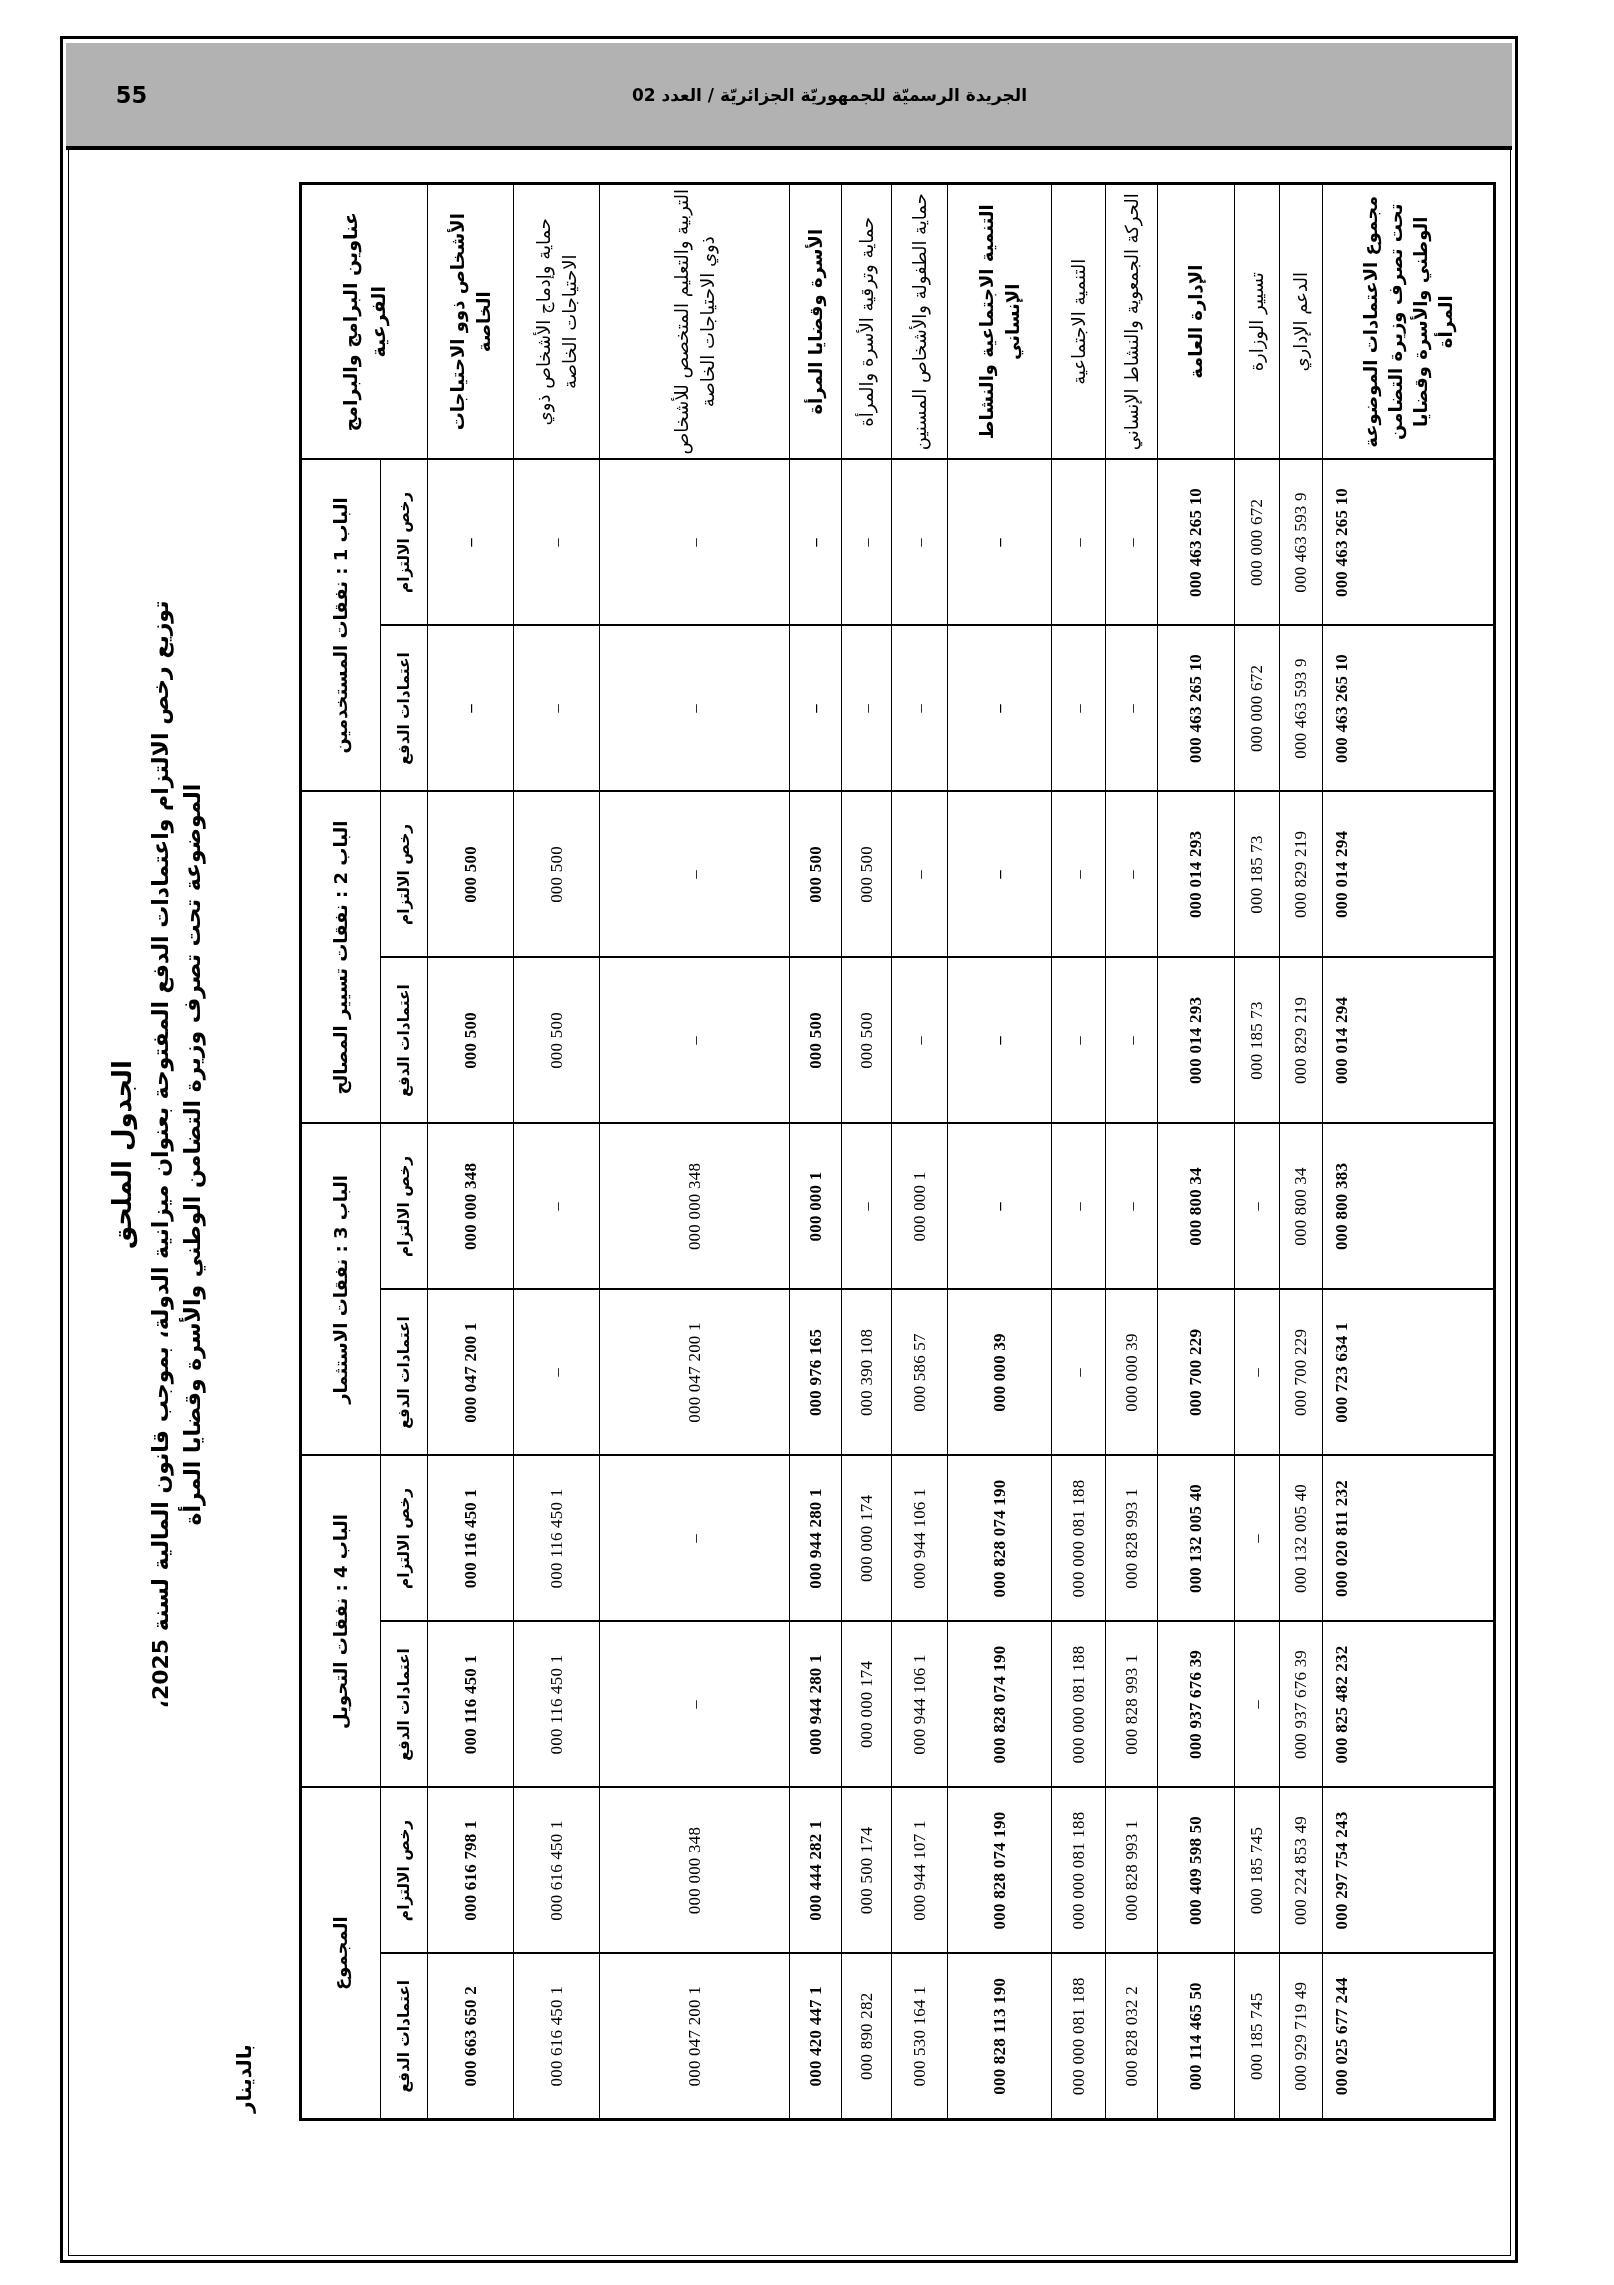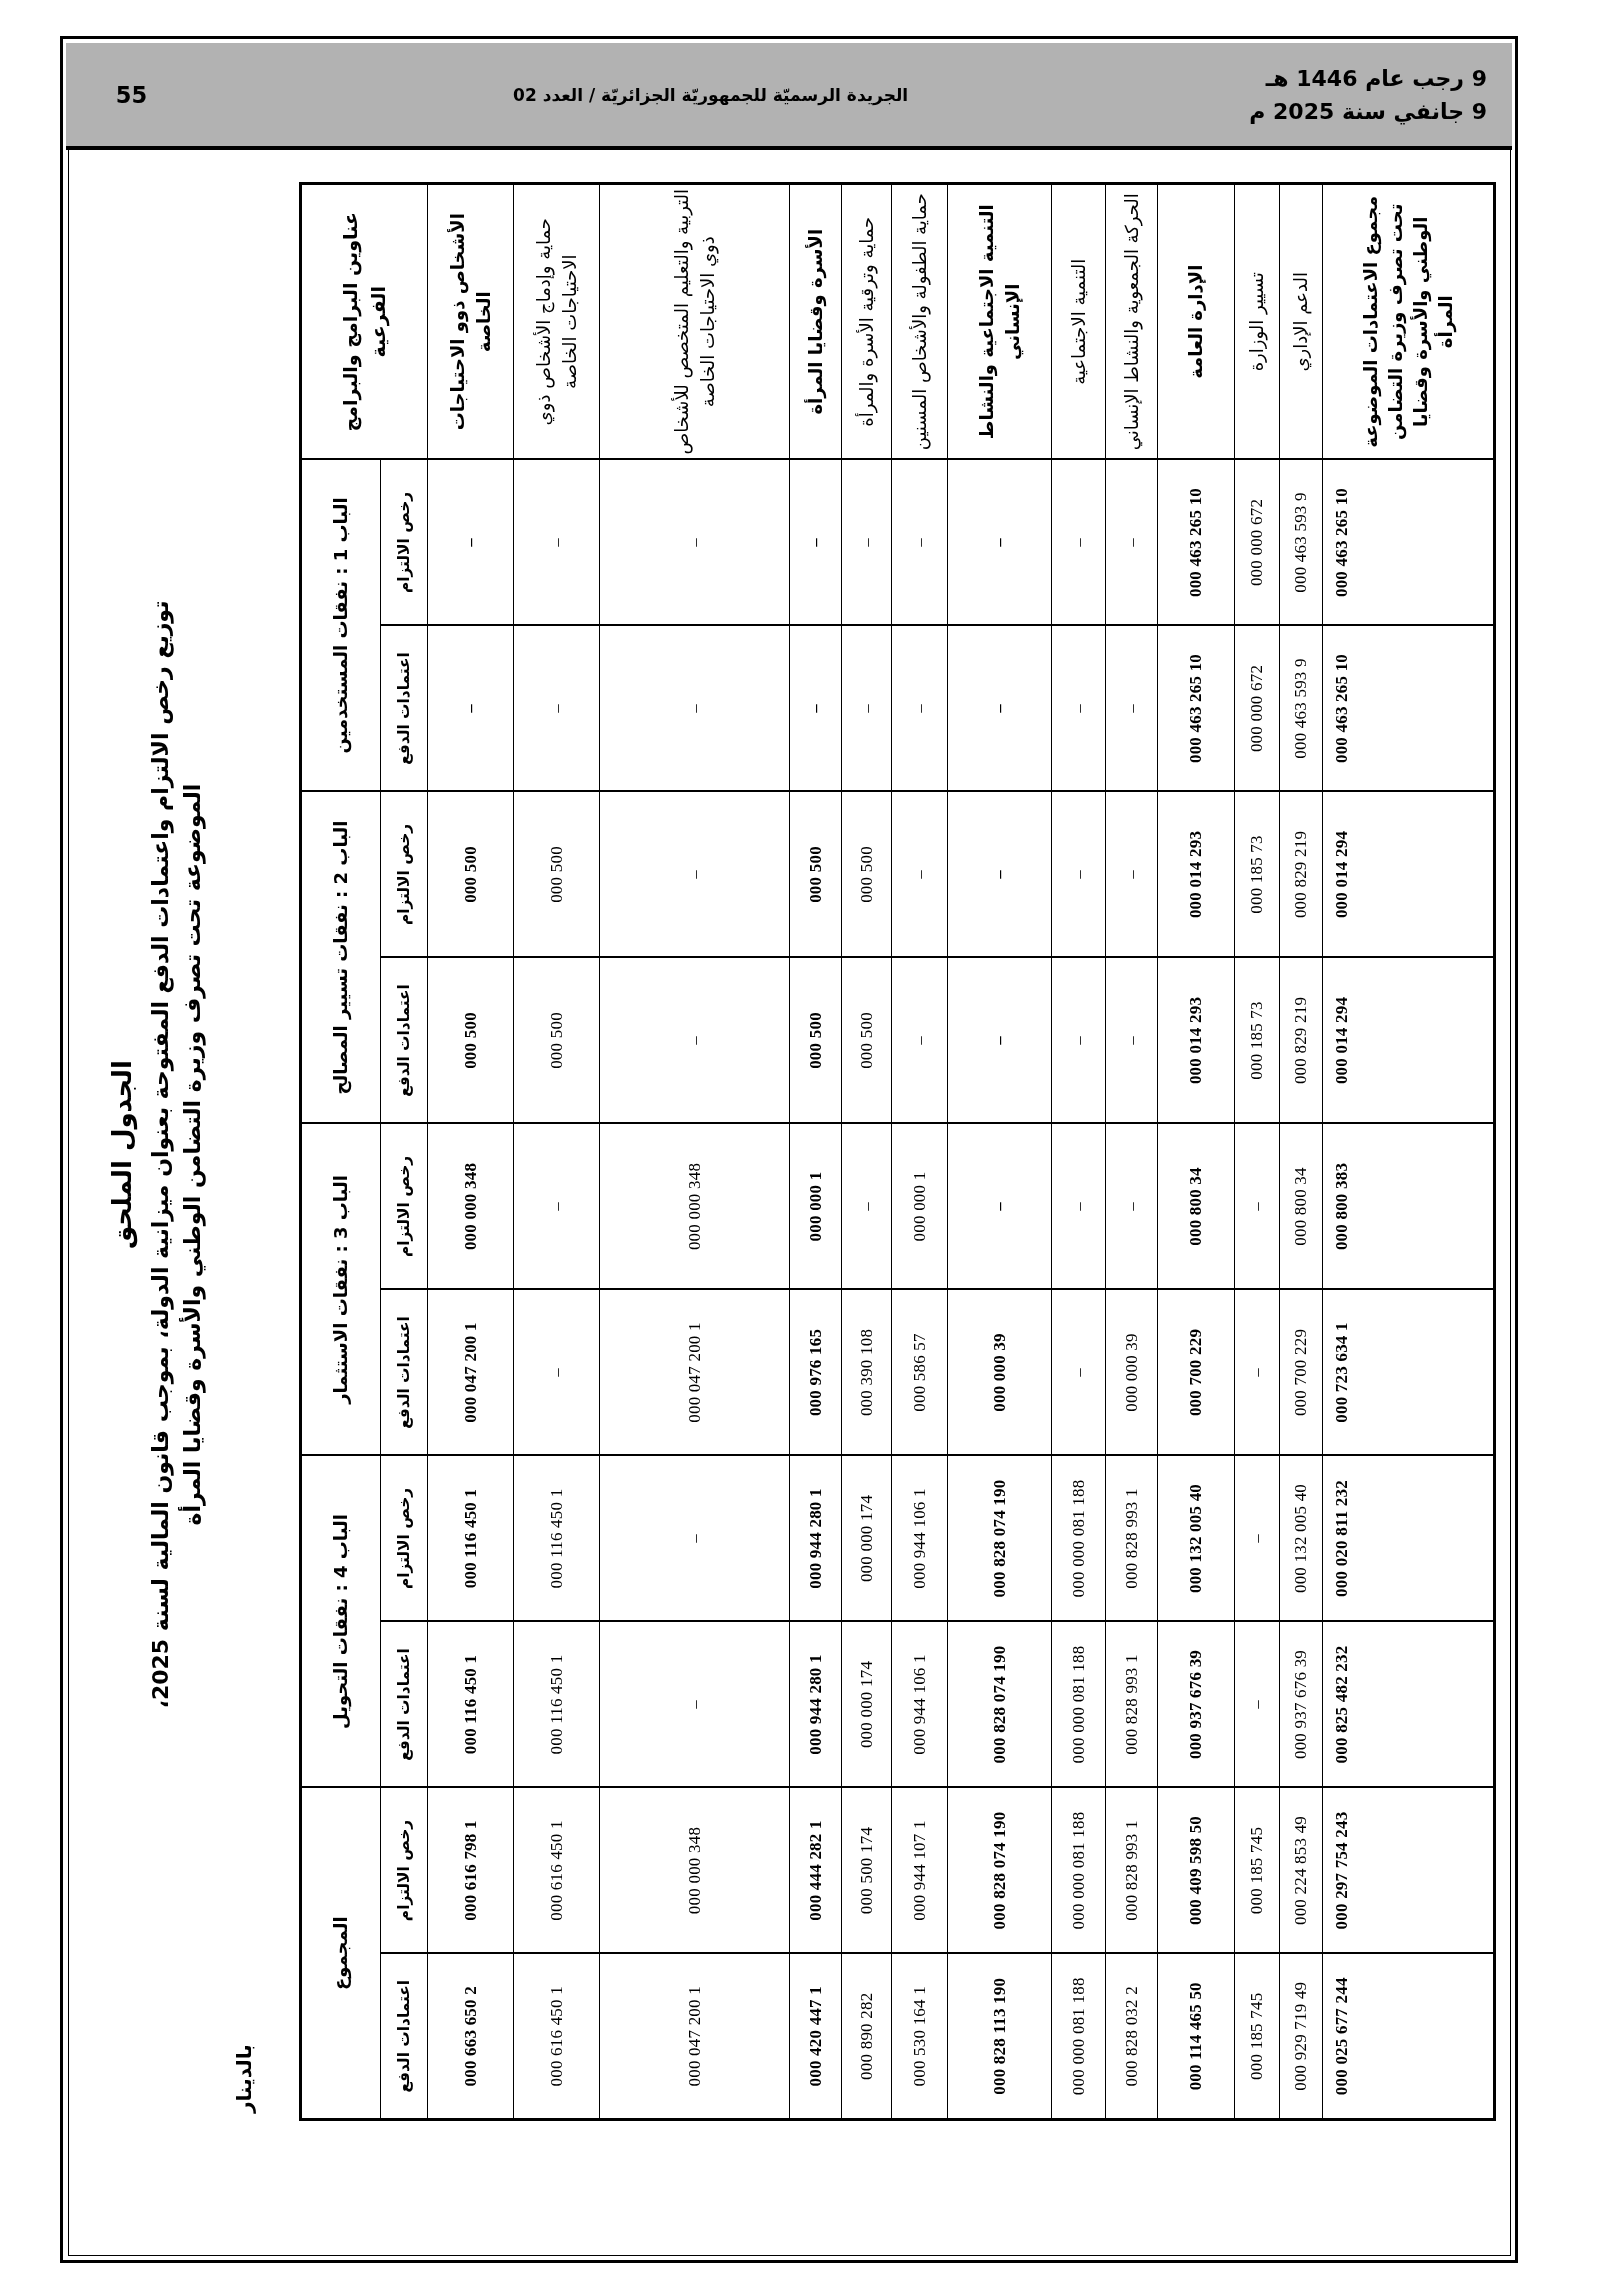--- a/index.html
+++ b/index.html
@@ -54,24 +54,20 @@
 </head>
 <body>
 
 <div class="sheet">
 
   <div class="frame-outer">
     <div class="frame-inner"></div>
   </div>
 
   <div class="masthead">
-    <div class="dates">
-      <div>9 رجب عام 1446 هـ</div>
-      <div>9 جانفي سنة 2025 م</div>
-    </div>
     <div class="jtitle">الجريدة الرسميّة للجمهوريّة الجزائريّة / العدد 02</div>
     <div class="pnum">55</div>
   </div>
 
   <div class="rot">
     <div class="annex-head">
       <div class="t1">الجدول الملحق</div>
       <div class="t2">توزيع رخص الالتزام واعتمادات الدفع المفتوحة بعنوان ميزانية الدولة، بموجب قانون المالية لسنة 2025،</div>
       <div class="t3">الموضوعة تحت تصرف وزيرة التضامن الوطني والأسرة وقضايا المرأة</div>
     </div>

